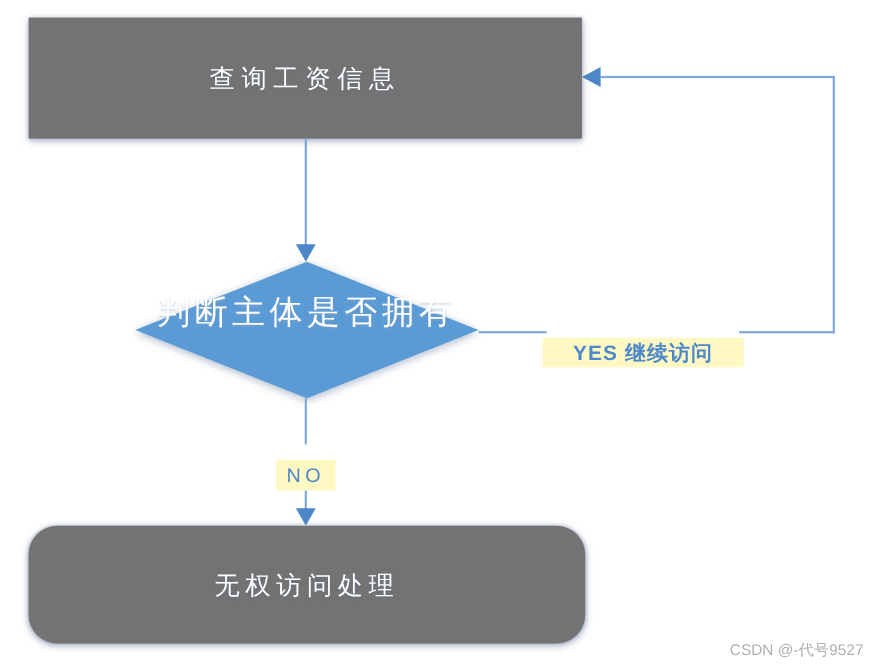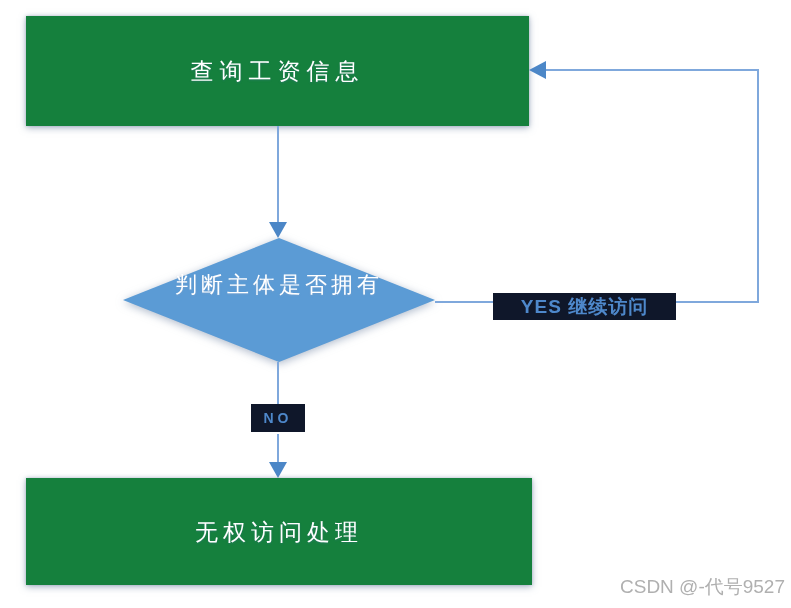--- a/index.html
+++ b/index.html
@@ -10,54 +10,54 @@
     position: relative;
     width: 791px;
     height: 608px;
     background: #ffffff;
     overflow: hidden;
   }
 
   
   .proc-box {
     position: absolute;
-    background: #15803d;
+    background: #737373;
     box-shadow: 0 2px 7px rgba(110,130,160,0.55), 0 0 3px rgba(130,145,170,0.45);
     display: flex;
     flex-direction: column;
     align-items: center;
     justify-content: center;
     color: #ffffff;
     text-align: center;
     text-shadow: 0 1px 2px rgba(70,110,160,0.35);
   }
   .box-start {
     left: 26px; top: 16px; width: 503px; height: 110px;
     font-size: 23px; letter-spacing: 6px;
   }
   .box-deny {
     left: 26px; top: 478px; width: 506px; height: 107px;
-    font-size: 23px; letter-spacing: 5px; line-height: 34px;
+    font-size: 23px; letter-spacing: 5px; line-height: 34px; border-radius: 26px;
   }
 
   .diamond-wrap {
     position: absolute;
     left: 123px; top: 238px; width: 312px; height: 124px;
     filter: drop-shadow(0 2px 4px rgba(110,130,160,0.55));
   }
   .diamond-shape {
     width: 100%; height: 100%;
     background: #5b9bd5;
     clip-path: polygon(50% 0%, 100% 50%, 50% 100%, 0% 50%);
   }
   .diamond-label {
     position: absolute;
     left: 99px; top: 269px; width: 360px;
     color: #ffffff;
-    font-size: 22px; letter-spacing: 4px; line-height: 31px;
+    font-size: 30px; letter-spacing: 4px; line-height: 31px;
     text-align: center;
     text-shadow: 0 1px 2px rgba(140,165,200,0.45);
     pointer-events: none;
   }
 
   
   .line { position: absolute; background: #7fa8dc; }
   .v-line { width: 2px; }
   .h-line { height: 2px; }
 
@@ -84,40 +84,41 @@
   .arrow-left {
     left: 529px; top: 61px;
     border-top: 9px solid transparent;
     border-bottom: 9px solid transparent;
     border-right: 17px solid #4c87c7;
   }
 
   
   .edge-label {
     position: absolute;
-    background: #0f172a;
+    background: #fef9c3;
     color: #4e88cb;
     display: flex;
     align-items: center;
     justify-content: center;
+    margin-top: 14px;
   }
   .label-yes {
     left: 493px; top: 293px; width: 183px; height: 27px;
     font-size: 19px; letter-spacing: 1px; font-weight: bold;
   }
   .label-no {
     left: 251px; top: 404px; width: 54px; height: 28px;
-    font-size: 14px; letter-spacing: 4px; font-weight: bold;
+    font-size: 18px; letter-spacing: 4px; font-weight: normal;
   }
 
   
   .watermark {
     position: absolute;
     right: 6px; bottom: 8px;
-    font-size: 19px;
+    font-size: 14px;
     color: #b0b0b0;
     text-shadow: 0 1px 0 #ffffff;
   }
 </style>
 </head>
 <body>
 
 <div class="canvas">
 
   <div class="proc-box box-start">

